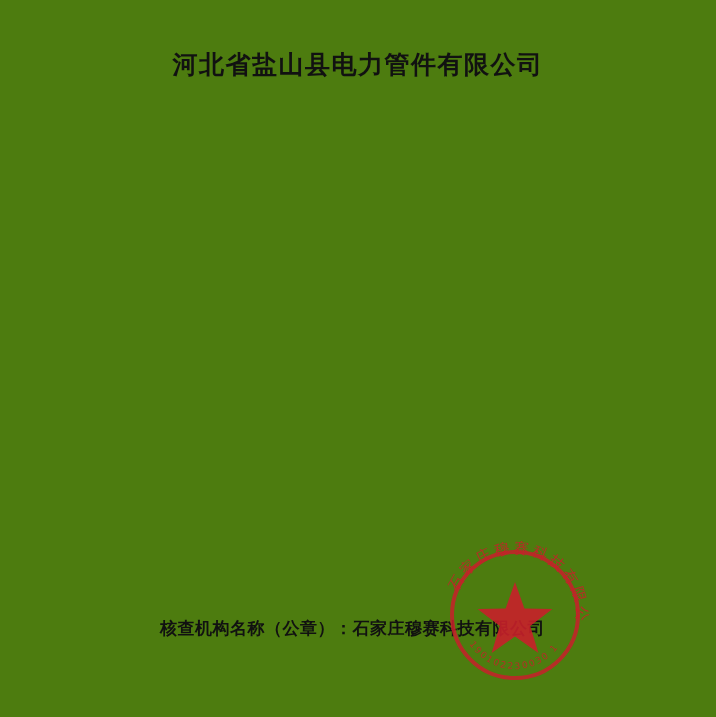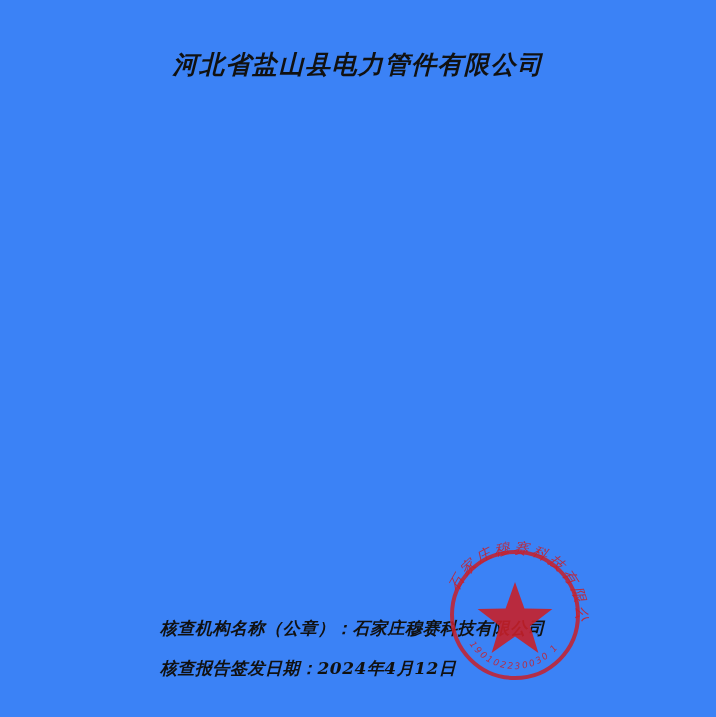--- a/index.html
+++ b/index.html
@@ -12,22 +12,21 @@
     height: 717px;
     position: relative;
     overflow: hidden;
     font-family: "DejaVu Serif", "Liberation Serif", serif;
     color: #111111;
   }
 
   .page {
     position: absolute;
     inset: 0;
-    background: #3b82f6;
-    font-style: italic;
+    background: #4d7c0f;
   }
 
   
   .title-block {
     position: absolute;
     top: 40px;
     left: 0;
     width: 716px;
     text-align: center;
   }
@@ -78,23 +77,20 @@
 <div class="page">
 
   <div class="title-block">
     <div class="title-line">河北省盐山县电力管件有限公司</div>
   </div>
 
   <div class="fields">
     <div class="field-row">
       <span>核查机构名称（公章）：</span><span class="field-value">石家庄穆赛科技有限公司</span>
     </div>
-    <div class="field-row">
-      <span>核查报告签发日期：</span><span class="field-value">2024年4月12日</span>
-    </div>
   </div>
 
   <div class="seal">
     <svg width="170" height="170" viewBox="0 0 170 170" xmlns="http://www.w3.org/2000/svg">
       <defs>
         <path id="sealTopArc" d="M 23,85 A 62,62 0 0 1 147,85"></path>
         <path id="sealBottomArc" d="M 31,85 A 54,54 0 0 0 139,85"></path>
       </defs>
 
       <circle cx="85" cy="85" r="63" fill="none" stroke="#c8202a" stroke-width="4" opacity="0.85"></circle>

